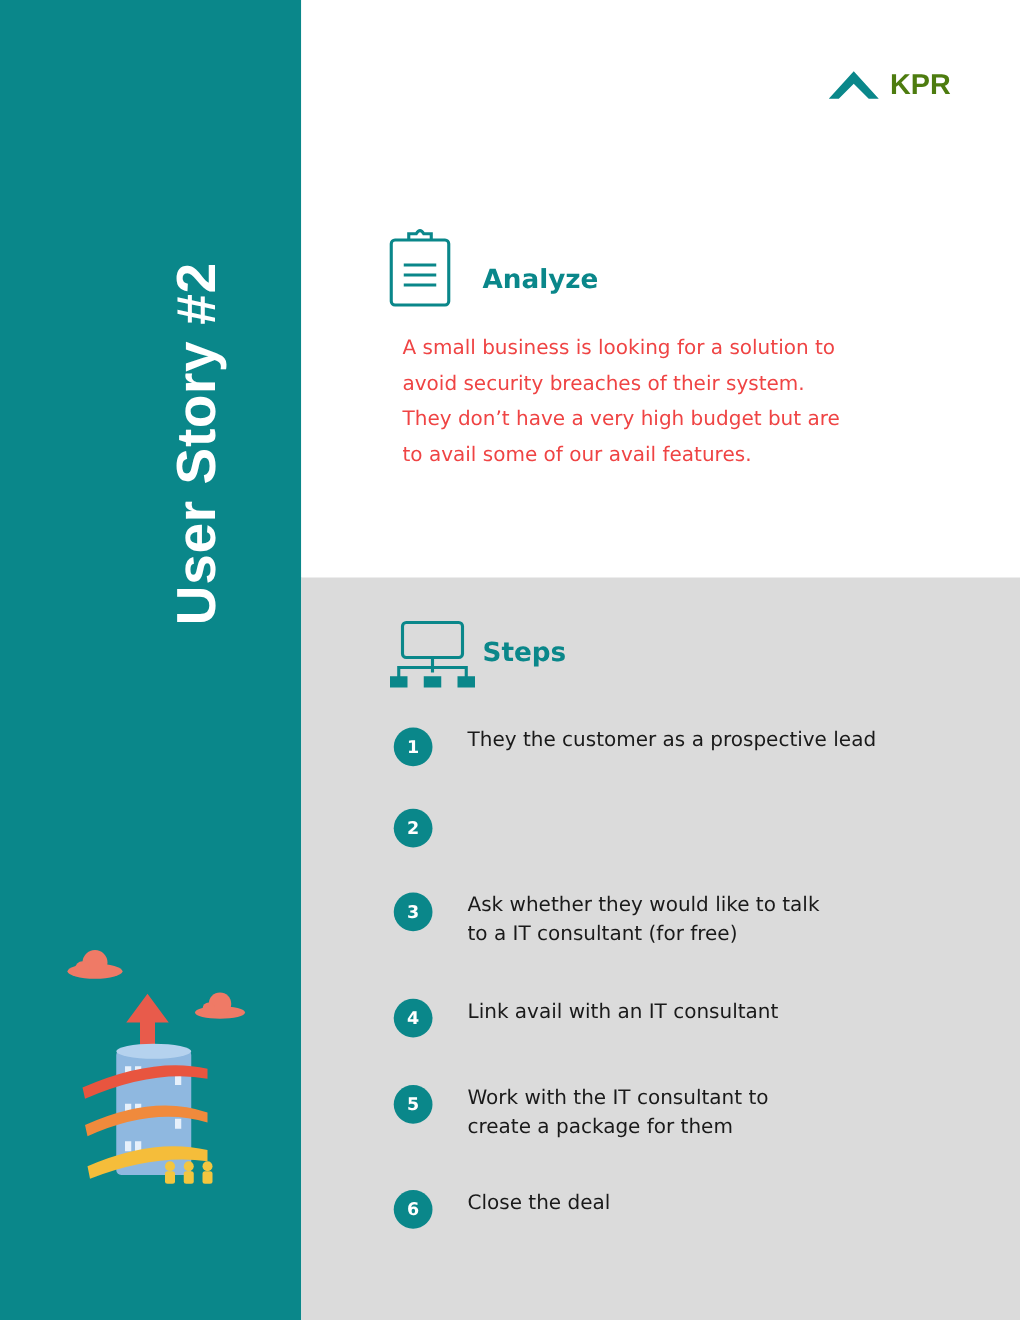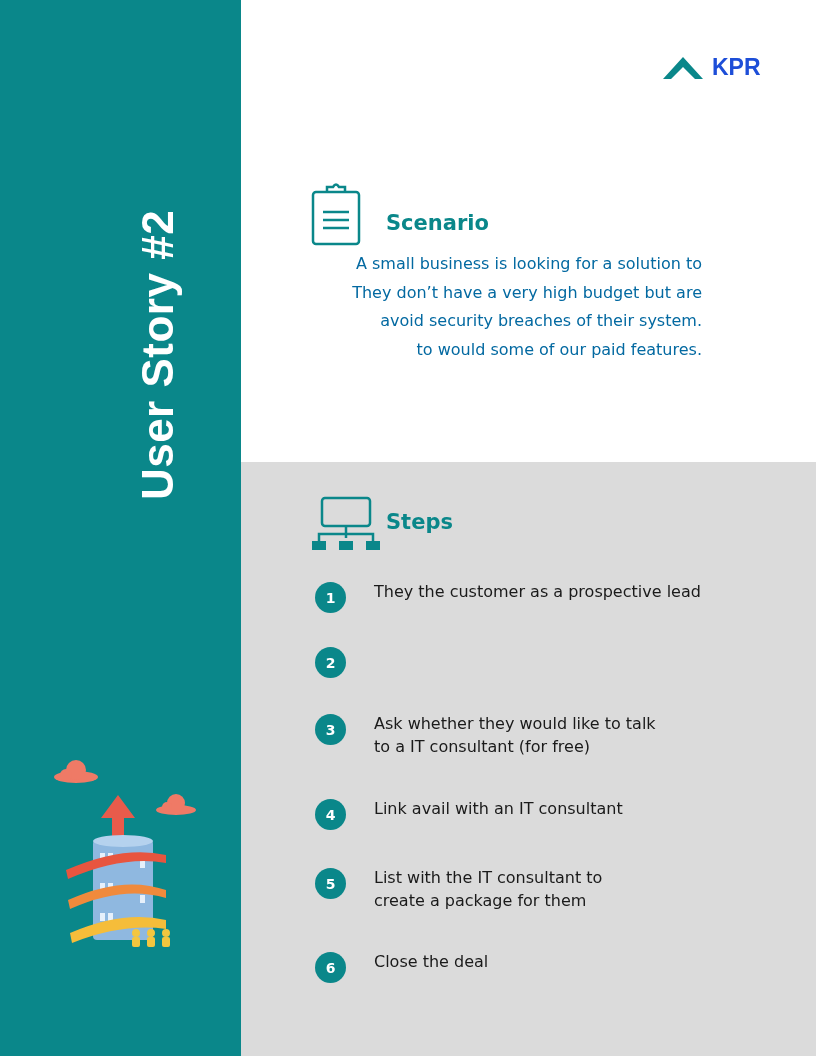--- a/index.html
+++ b/index.html
@@ -3,24 +3,24 @@
 <meta charset="utf-8">
 <style>
   * { margin:0; padding:0; box-sizing:border-box; }
   body { width:816px; height:1056px; position:relative; overflow:hidden; background:#ffffff; font-family:"DejaVu Sans", sans-serif; }
   .sidebar { position:absolute; left:0; top:0; width:241px; height:1056px; background:#0a878a; }
   .side-title { position:absolute; left:158px; top:355px; transform:translate(-50%,-50%) rotate(-90deg); white-space:nowrap; color:#ffffff; font-family:"Liberation Sans", sans-serif; font-weight:bold; font-size:44px; letter-spacing:0.5px; }
   .illus { position:absolute; left:48px; top:755px; width:160px; height:200px; }
   .top-panel { position:absolute; left:241px; top:0; width:575px; height:462px; background:#ffffff; }
   .bottom-panel { position:absolute; left:241px; top:462px; width:575px; height:594px; background:#dbdbdb; }
   .logo { position:absolute; left:662px; top:54px; display:flex; align-items:center; gap:8px; }
-  .logo-text { font-family:"Liberation Sans", sans-serif; font-weight:bold; font-size:23px; color:#1d4ed8; }
+  .logo-text { font-family:"Liberation Sans", sans-serif; font-weight:bold; font-size:23px; color:#4d7c0f; }
   .section-head { position:absolute; display:flex; align-items:center; }
   .section-title { font-family:"DejaVu Sans", sans-serif; font-weight:bold; font-size:21px; color:#0a878a; }
-  .scenario-text { position:absolute; left:322px; top:250px; width:380px; font-size:16px; line-height:28.5px; color:#0369a1;text-align:right; }
+  .scenario-text { position:absolute; left:322px; top:264px; width:380px; font-size:16px; line-height:28.5px; color:#ef4444; }
   .step { position:absolute; left:315px; display:flex; align-items:flex-start; }
   .step-num { width:31px; height:31px; border-radius:50%; background:#0a878a; color:#fff; font-weight:bold; font-size:14px; display:flex; align-items:center; justify-content:center; flex-shrink:0; }
   .step-text { margin-left:28px; font-size:16px; line-height:23px; color:#1a1a1a; white-space:pre-line; margin-top:-2px; }
 </style>
 </head>
 <body>
 
 <div class="sidebar">
   <div class="side-title">User Story #2</div>
   <svg class="illus" viewBox="0 0 160 200">
@@ -79,28 +79,28 @@
 <div class="section-head" style="left:311px; top:182px;">
   <svg width="50" height="64" viewBox="0 0 50 64">
     <g fill="none" stroke="#0a878a" stroke-width="2.5">
       <rect x="2" y="10" width="46" height="52" rx="3"></rect>
       <path d="M16,10 L16,5 L22,5 Q25,0 28,5 L34,5 L34,10"></path>
       <line x1="12" y1="30" x2="38" y2="30"></line>
       <line x1="12" y1="38" x2="38" y2="38"></line>
       <line x1="12" y1="46" x2="38" y2="46"></line>
     </g>
   </svg>
-  <span class="section-title" style="margin-left:25px; margin-top:18px;">Scenario</span>
+  <span class="section-title" style="margin-left:25px; margin-top:18px;">Analyze</span>
 </div>
 
 <div class="scenario-text">
   <div>A small business is looking for a solution to</div>
+  <div>avoid security breaches of their system.</div>
   <div>They don’t have a very high budget but are</div>
-  <div>avoid security breaches of their system.</div>
-  <div>to would some of our paid features.</div>
+  <div>to avail some of our avail features.</div>
 </div>
 
 <div class="section-head" style="left:311px; top:496px;">
   <svg width="72" height="56" viewBox="0 0 72 56">
     <g fill="none" stroke="#0a878a" stroke-width="2.5">
       <rect x="11" y="2" width="48" height="28" rx="3"></rect>
       <line x1="35" y1="30" x2="35" y2="42"></line>
       <path d="M8,46 L8,38 L62,38 L62,46"></path>
     </g>
     <g fill="#0a878a">
@@ -123,19 +123,19 @@
   <div class="step-num">3</div>
   <div class="step-text">Ask whether they would like to talk
 to a IT consultant (for free)</div>
 </div>
 <div class="step" style="top:799px;">
   <div class="step-num">4</div>
   <div class="step-text">Link avail with an IT consultant</div>
 </div>
 <div class="step" style="top:868px;">
   <div class="step-num">5</div>
-  <div class="step-text">List with the IT consultant to
+  <div class="step-text">Work with the IT consultant to
 create a package for them</div>
 </div>
 <div class="step" style="top:952px;">
   <div class="step-num">6</div>
   <div class="step-text">Close the deal</div>
 </div>
 
 </body></html>

